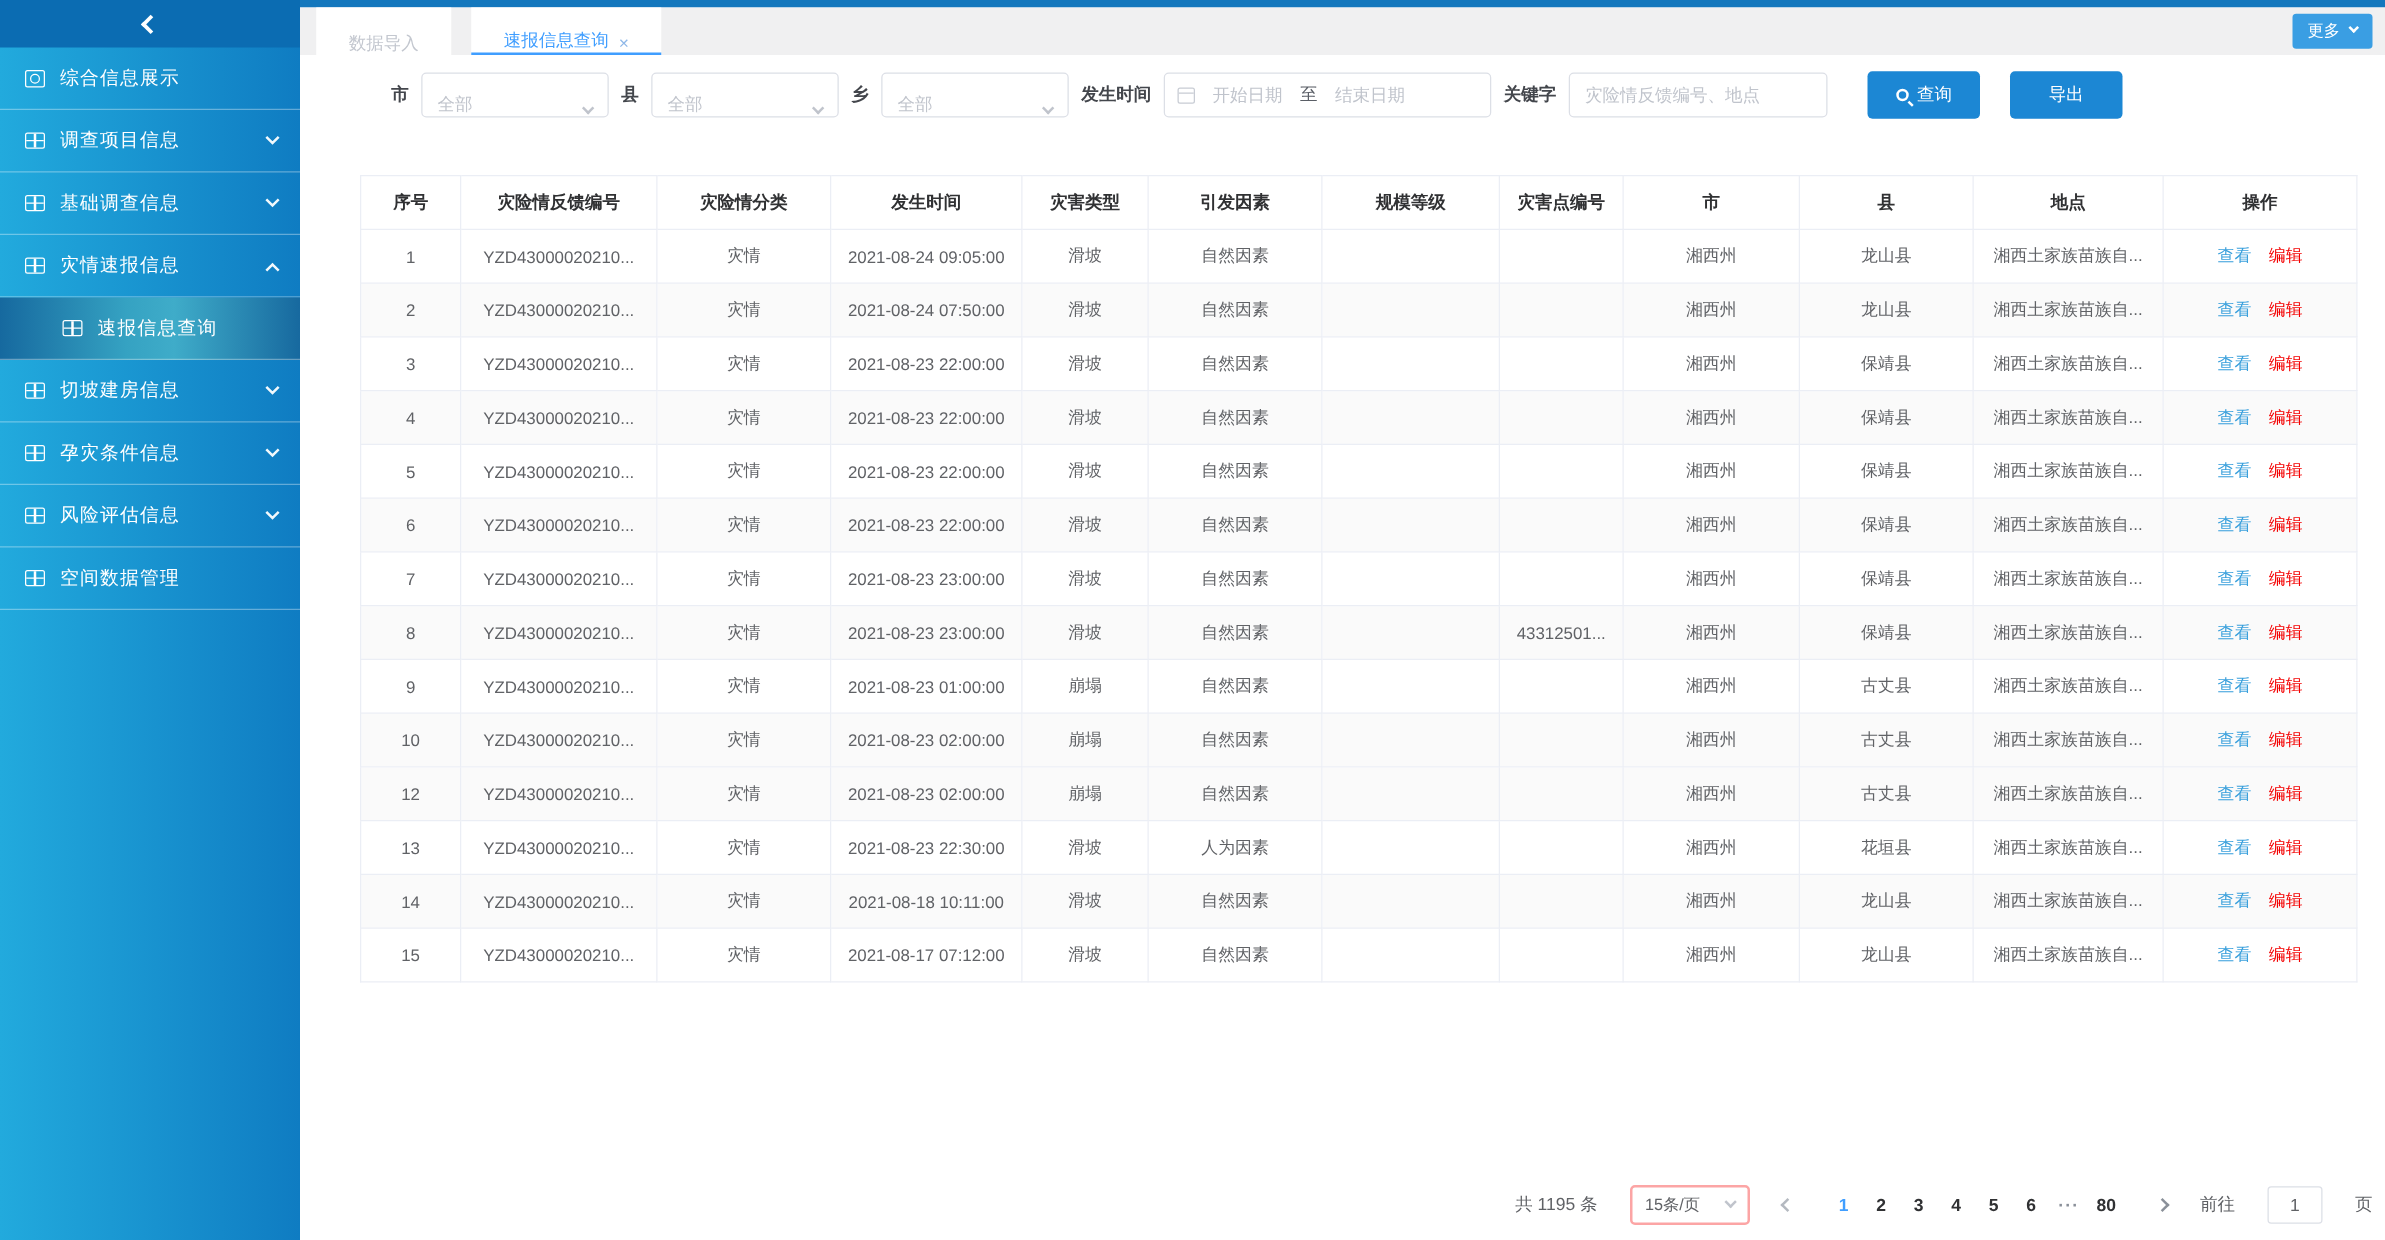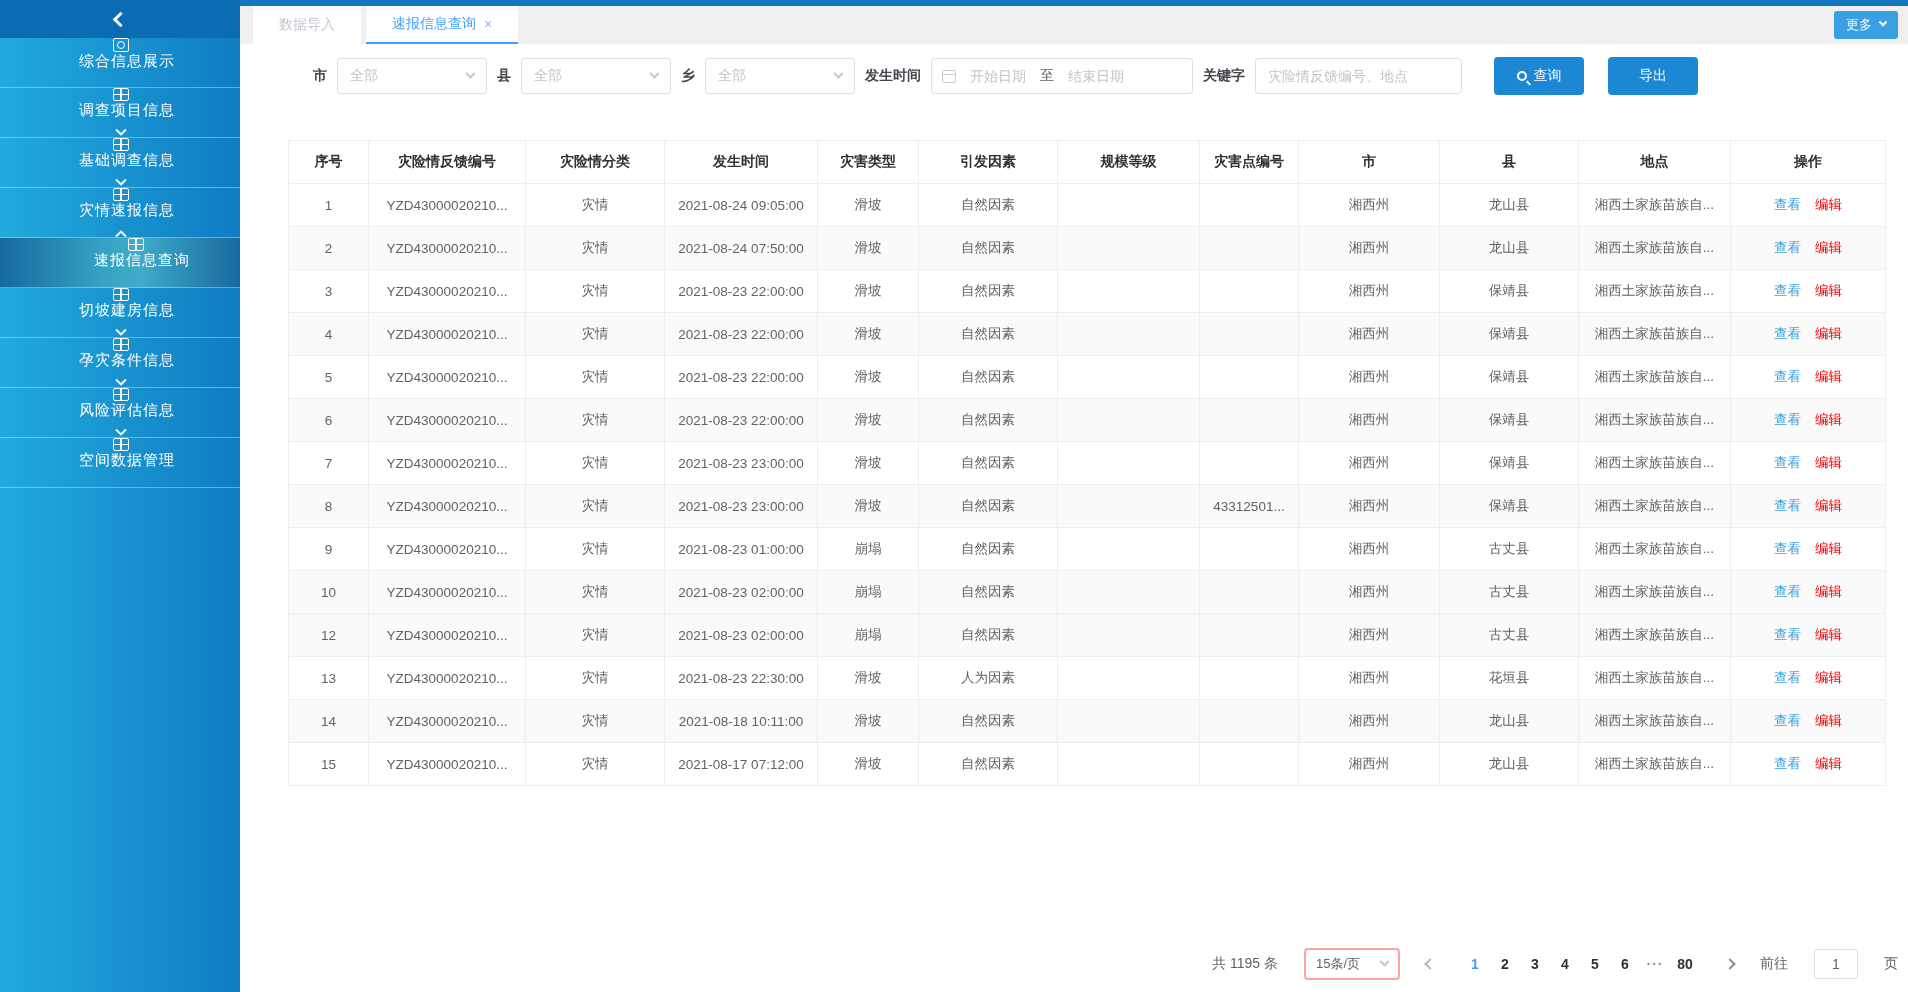--- a/index.html
+++ b/index.html
@@ -6,53 +6,53 @@
   html,body { width:1908px; height:992px; overflow:hidden; background:#fff;
     font-family:"Liberation Sans","DejaVu Sans",sans-serif; }
   .app { display:flex; width:1908px; height:992px; }
 
   
   .sidebar { width:240px; height:992px; flex:0 0 240px;
     background:linear-gradient(90deg,#22aadd 0%,#0f7cc2 100%); display:flex; flex-direction:column; }
   .sidebar-header { height:38px; background:#0b6cb2; display:flex; align-items:center; justify-content:center; cursor:pointer; }
   .chevron-left { width:11px; height:11px; border-left:3px solid #fff; border-bottom:3px solid #fff; transform:rotate(45deg); }
   .side-item { height:50px; display:flex; align-items:center; padding:0 18px 0 20px; color:#fff;
-    font-size:15px; letter-spacing:1px; border-bottom:1px solid rgba(255,255,255,.35); cursor:pointer;flex-direction:column; }
+    font-size:15px; letter-spacing:1px; border-bottom:1px solid rgba(255,255,255,.35); cursor:pointer; }
   .side-item .slabel { margin-left:12px; flex:1; white-space:nowrap; }
   .side-item.sub { padding-left:50px; background:#1263a4; }
   .side-item.sub.active { background:linear-gradient(90deg,#16699f 0%,#35a2c2 42%,#3facc9 58%,#17699f 100%); }
   .sicon { flex:0 0 auto; }
   .icon-grid { width:16px; height:13px; border:1.5px solid #fff; border-radius:2px; position:relative; }
   .icon-grid::before { content:""; position:absolute; top:0; bottom:0; left:45%; width:1.5px; background:#fff; }
   .icon-grid::after { content:""; position:absolute; left:0; right:0; top:42%; height:1.5px; background:#fff; }
   .icon-dashboard { width:16px; height:14px; border:1.5px solid #fff; border-radius:2px; position:relative; }
   .icon-dashboard::before { content:""; position:absolute; left:50%; top:50%; width:6px; height:6px;
     border:1.5px solid #fff; border-radius:50%; transform:translate(-50%,-50%); }
   .chev { width:8px; height:8px; border-right:2px solid rgba(255,255,255,.95); border-bottom:2px solid rgba(255,255,255,.95); flex:0 0 auto; }
   .chev.down { transform:rotate(45deg) translate(-2px,-2px); }
   .chev.up { transform:rotate(-135deg) translate(-2px,-2px); }
 
   
   .main { flex:1; display:flex; flex-direction:column; background:#fff; position:relative; }
   .top-strip { height:6px; background:#1377bd; }
   .tabbar { height:38px; background:#f0f0f1; display:flex; align-items:stretch; padding-left:13px; position:relative; }
-  .tab { background:#fff; margin-right:5px; padding:0 26px; display:flex; align-items:center; gap:8px;
+  .tab { background:#fff; margin-right:16px; padding:0 26px; display:flex; align-items:flex-end; gap:8px;
     font-size:14px; color:#c3c7cf; cursor:pointer; }
   .tab.active { color:#409eff; border-bottom:2px solid #409eff; }
   .tab-close { font-size:14px; color:#8fb8e8; cursor:pointer; }
   .more-btn { position:absolute; right:10px; top:5px; height:28px; padding:0 12px; background:#3a9ee3;
     border-radius:3px; color:#fff; font-size:13px; display:flex; align-items:center; gap:8px; cursor:pointer; }
   .more-btn .chev { border-color:#fff; width:6px; height:6px; }
 
   
   .content { flex:1; position:relative; }
   .filter-bar { display:flex; align-items:center; margin:12px 0 0 73px; height:40px; gap:10px; font-size:14px; color:#43464c; }
   .f-label { font-weight:600; white-space:nowrap; }
   .select { width:150px; height:36px; border:1px solid #dcdfe6; border-radius:4px; background:#fff;
-    display:flex; align-items:center; justify-content:space-between; padding:0 12px; color:#c0c4cc; cursor:pointer; }
+    display:flex; align-items:flex-end; justify-content:space-between; padding:0 12px; color:#c0c4cc; cursor:pointer; }
   .select .chev, .psize .chev { border-color:#c0c4cc; width:7px; height:7px; }
   .date-box { width:262px; height:36px; border:1px solid #dcdfe6; border-radius:4px; background:#fff;
     display:flex; align-items:center; padding:16px 10px; gap:6px; }
   .icon-calendar { width:14px; height:13px; border:1.5px solid #c8ccd4; border-radius:2px; position:relative; flex:0 0 auto; }
   .icon-calendar::before { content:""; position:absolute; left:0; right:0; top:3px; height:1.5px; background:#c8ccd4; }
   .date-box input { border:none; outline:none; width:72px; font-size:14px; text-align:center; color:#606266; background:transparent; }
   .date-to { color:#5a5e66; }
   .kw-input { width:207px; height:36px; border:1px solid #dcdfe6; border-radius:4px; padding:0 12px;
     font-size:14px; color:#3b82f6; outline:none; }
   input::placeholder { color:#c0c4cc; }

